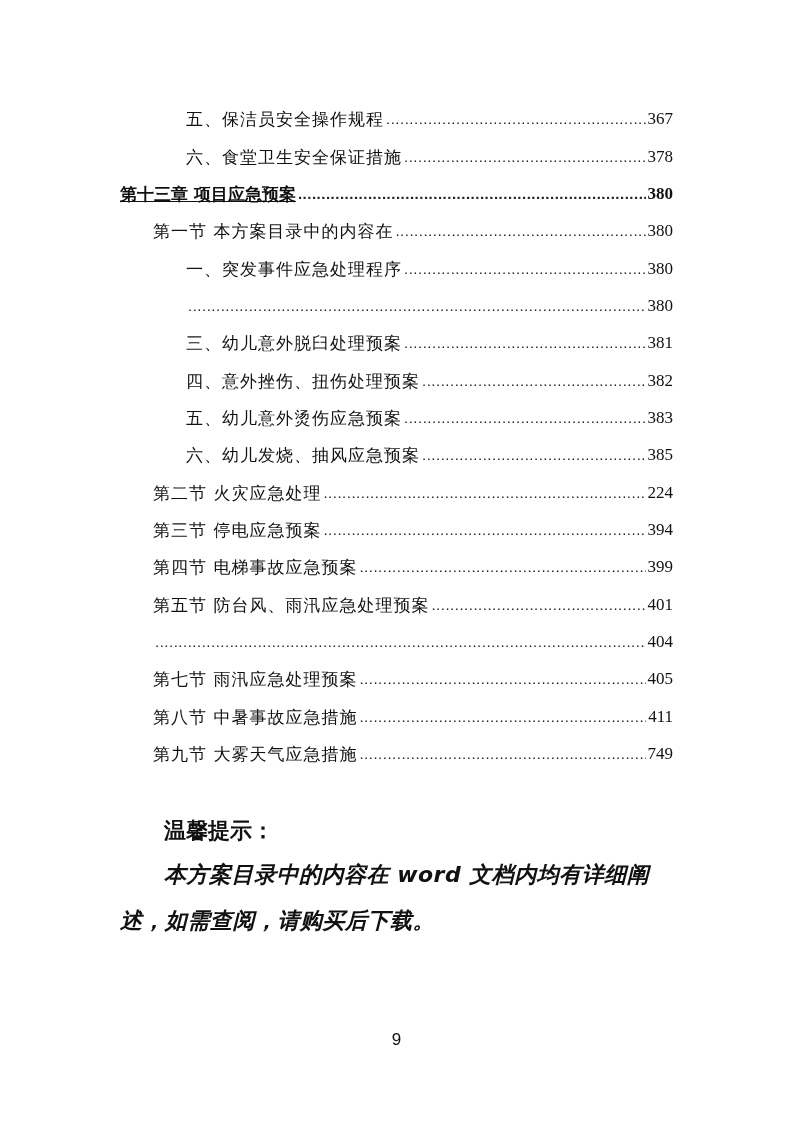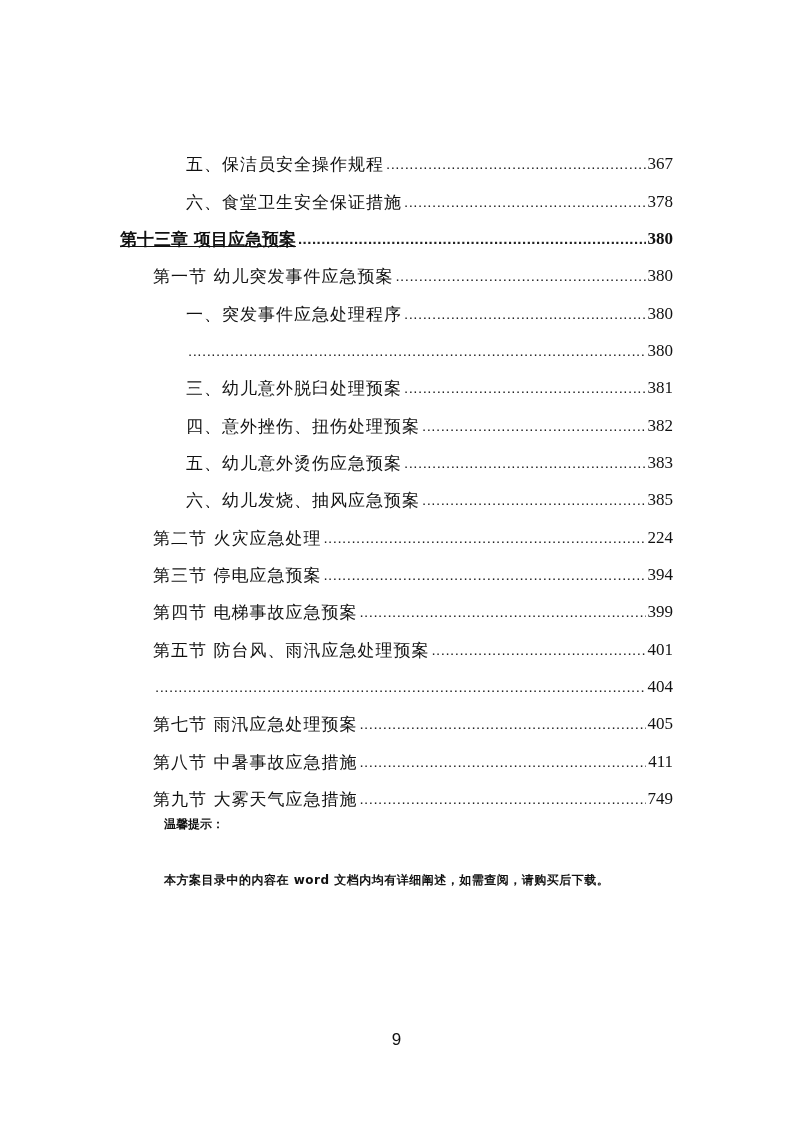--- a/index.html
+++ b/index.html
@@ -1,31 +1,31 @@
 <!DOCTYPE html>
 <html><head>
 <meta charset="utf-8">
 <style>
   html, body { margin: 0; padding: 0; background: #ffffff; }
   body { width: 793px; height: 1122px; position: relative; overflow: hidden;
          font-family: "DejaVu Sans", "Liberation Sans", sans-serif; color: #111; }
   .toc { position: absolute; left: 0; top: 0; width: 793px; }
   .toc-row { position: absolute; display: flex; align-items: flex-end; right: 120px; height: 26px;
-             font-size: 17px; line-height: 26px; white-space: nowrap; margin-top: 45px; }
+             font-size: 17px; line-height: 26px; white-space: nowrap; }
   .toc-row .title { flex: 0 0 auto; letter-spacing: 1px; }
   .toc-row .leader { flex: 1 1 auto; overflow: hidden; color: #222; font-family: "Liberation Sans", sans-serif; font-size: 15px; letter-spacing: 0.5px; margin: 0 2px; }
   .toc-row .leader::before { content: "................................................................................................................................................................................................................"; }
   .toc-row .page { flex: 0 0 auto; font-family: Liberation Serif, serif; font-size: 17px; }
   .lvl1 { left: 120px; font-weight: bold; }
   .lvl1 .title { letter-spacing: 0px; text-decoration: underline; }
   .lvl2 { left: 153px; }
   .lvl3 { left: 186px; }
-  .note { position: absolute; left: 120px; width: 553px; font-weight: bold; font-size: 12px; }
+  .note { position: absolute; left: 120px; width: 553px; font-weight: bold; font-size: 22px; }
   .note-title { top: 816px; left: 164px; }
-  .note-body { top: 852px; line-height: 56px; text-indent: 44px; letter-spacing: 0.5px; }
+  .note-body { top: 852px; line-height: 46px; text-indent: 44px; letter-spacing: 0.5px; font-style: italic; }
   .page-number { position: absolute; top: 1030px; left: 0; width: 793px; text-align: center;
                  font-family: "Liberation Sans", sans-serif; font-size: 17px; }
 </style>
 </head>
 <body>
 
 <div class="toc">
   <div class="toc-row lvl3" style="top:106px">
     <span class="title">五、保洁员安全操作规程</span>
     <span class="leader"></span>
@@ -35,21 +35,21 @@
     <span class="title">六、食堂卫生安全保证措施</span>
     <span class="leader"></span>
     <span class="page">378</span>
   </div>
   <div class="toc-row lvl1" style="top:181px">
     <span class="title">第十三章  项目应急预案</span>
     <span class="leader"></span>
     <span class="page">380</span>
   </div>
   <div class="toc-row lvl2" style="top:218px">
-    <span class="title">第一节  幼儿突发事件应急预案</span>
+    <span class="title">第一节  本方案目录中的内容在</span>
     <span class="leader"></span>
     <span class="page">380</span>
   </div>
   <div class="toc-row lvl3" style="top:256px">
     <span class="title">一、突发事件应急处理程序</span>
     <span class="leader"></span>
     <span class="page">380</span>
   </div>
   <div class="toc-row lvl3" style="top:293px">
     <span class="leader"></span>

